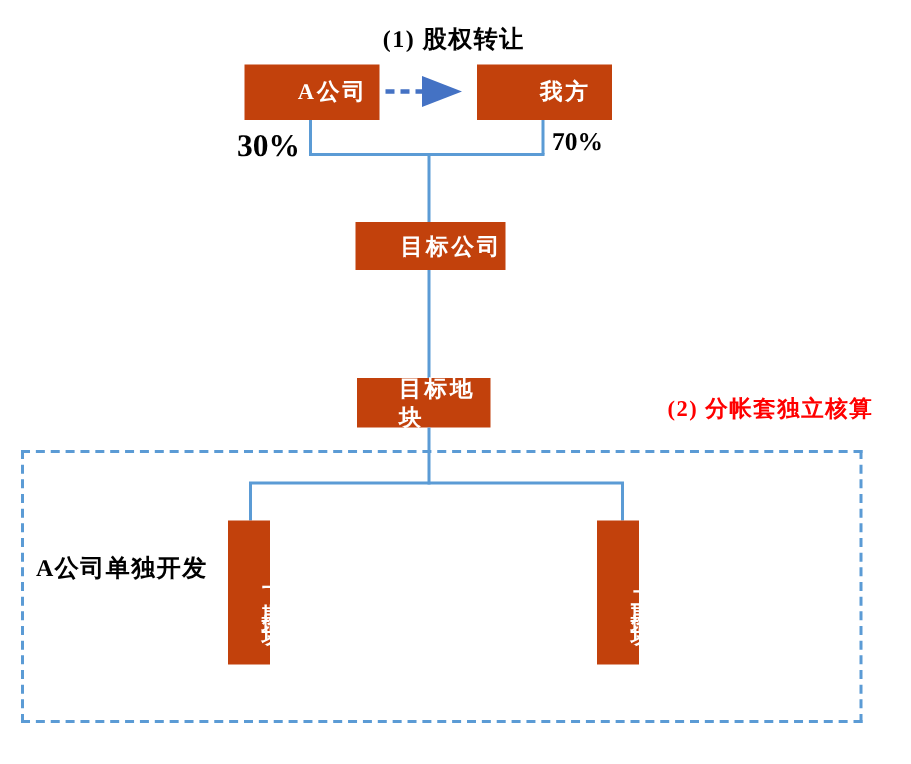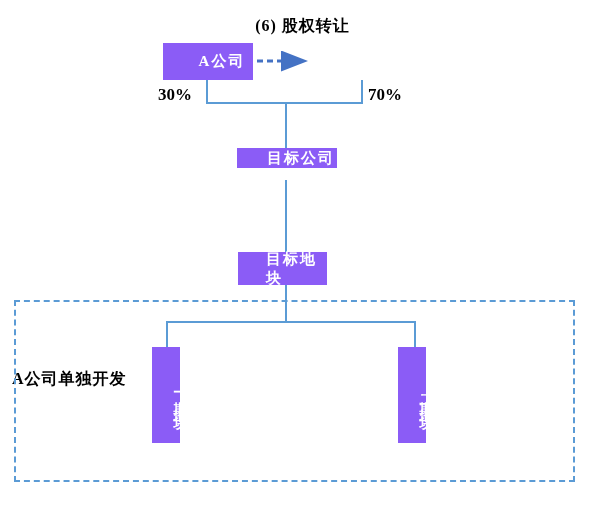--- a/index.html
+++ b/index.html
@@ -9,34 +9,34 @@
   }
   .canvas {
     position: relative;
     width: 607px;
     height: 509px;
     background: #ffffff;
     overflow: hidden;
   }
   .node {
     position: absolute;
-    background: #8b5cf6;
+    background: #c2410c;
     color: #ffffff;
     font-weight: bold;
     font-size: 15px;
     display: flex;
     align-items: center;
     justify-content: center;
     letter-spacing: 2px;
     box-sizing: border-box;
     padding-left: 28px;
   }
   .node-company-a { left: 163px; top: 43px; width: 90px; height: 37px; }
   .node-our-side  { left: 318px; top: 43px; width: 90px; height: 37px; }
-  .node-target-company { left: 237px; top: 148px; width: 100px; height: 20px; font-family: Liberation Mono, monospace; }
+  .node-target-company { left: 237px; top: 148px; width: 100px; height: 32px; font-family: Liberation Mono, monospace; }
   .node-target-plot    { left: 238px; top: 252px; width: 89px;  height: 33px; }
   .node-vertical {
     writing-mode: vertical-rl;
     text-orientation: upright;
     letter-spacing: 7px;
     font-size: 14px;
     padding-top: 6px;
   }
   .node-phase1 { left: 152px; top: 347px; width: 28px; height: 96px; }
   .node-phase2 { left: 398px; top: 347px; width: 28px; height: 96px; }
@@ -55,24 +55,24 @@
   .conn-left-drop   { left: 166px; top: 322px; width: 2px;   height: 25px; }
   .conn-right-drop  { left: 414px; top: 322px; width: 2px;   height: 25px; }
 
   .label {
     position: absolute;
     color: #000000;
     font-weight: bold;
     white-space: nowrap;
   }
   .label-step1 { left: 220px; top: 16px; width: 165px; text-align: center; font-size: 16px; letter-spacing: 1px; }
-  .label-30    { left: 158px; top: 85px; font-size: 17px; }
+  .label-30    { left: 158px; top: 85px; font-size: 21px; }
   .label-70    { left: 368px; top: 85px; font-size: 17px; text-align: center; }
   .label-step2 { left: 445px; top: 263px; font-size: 15px; color: #ff0000; letter-spacing: 1px; }
-  .label-left-note  { left: 12px;  top: 369px; font-size: 16px; letter-spacing: 1px; }
+  .label-left-note  { left: 24px;  top: 369px; font-size: 16px; letter-spacing: 1px; }
   .label-right-note { left: 432px; top: 374px; font-size: 16px; letter-spacing: 1px; }
 
   .dashed-region {
     position: absolute;
     left: 14px; top: 300px;
     width: 561px; height: 182px;
     border: 2px dashed #5b9bd5;
     box-sizing: border-box;
     z-index: 1;
   }
@@ -80,47 +80,49 @@
     position: absolute;
     left: 254px; top: 50px;
     z-index: 1;
   }
 </style>
 </head>
 <body>
 
 <div class="canvas">
 
-  <div class="label label-step1">(6) 股权转让</div>
+  <div class="label label-step1">(1) 股权转让</div>
 
   <svg class="transfer-arrow-svg" width="62" height="22">
     <defs>
       <marker id="arrow-head" markerWidth="9" markerHeight="8" refX="7" refY="3.5" orient="auto">
         <polygon points="0 0, 9 3.5, 0 7" fill="#4472c4"></polygon>
       </marker>
     </defs>
     <line x1="3" y1="11" x2="48" y2="11" stroke="#4472c4" stroke-width="3" stroke-dasharray="6,4" marker-end="url(#arrow-head)"></line>
   </svg>
 
   <div class="node node-company-a">A公司</div>
+  <div class="node node-our-side">我方</div>
 
   <div class="label label-30">30%</div>
   <div class="label label-70">70%</div>
 
   <div class="connector conn-a-down"></div>
   <div class="connector conn-b-down"></div>
   <div class="connector conn-h-top"></div>
   <div class="connector conn-mid-down"></div>
 
   <div class="node node-target-company">目标公司</div>
 
   <div class="connector conn-tc-to-tp"></div>
 
   <div class="node node-target-plot">目标地块</div>
 
+  <div class="label label-step2">(2) 分帐套独立核算</div>
 
   <div class="dashed-region"></div>
 
   <div class="connector conn-tp-down"></div>
   <div class="connector conn-h-bottom"></div>
   <div class="connector conn-left-drop"></div>
   <div class="connector conn-right-drop"></div>
 
   <div class="node node-vertical node-phase1">一期地块</div>
   <div class="node node-vertical node-phase2">二期地块</div>

